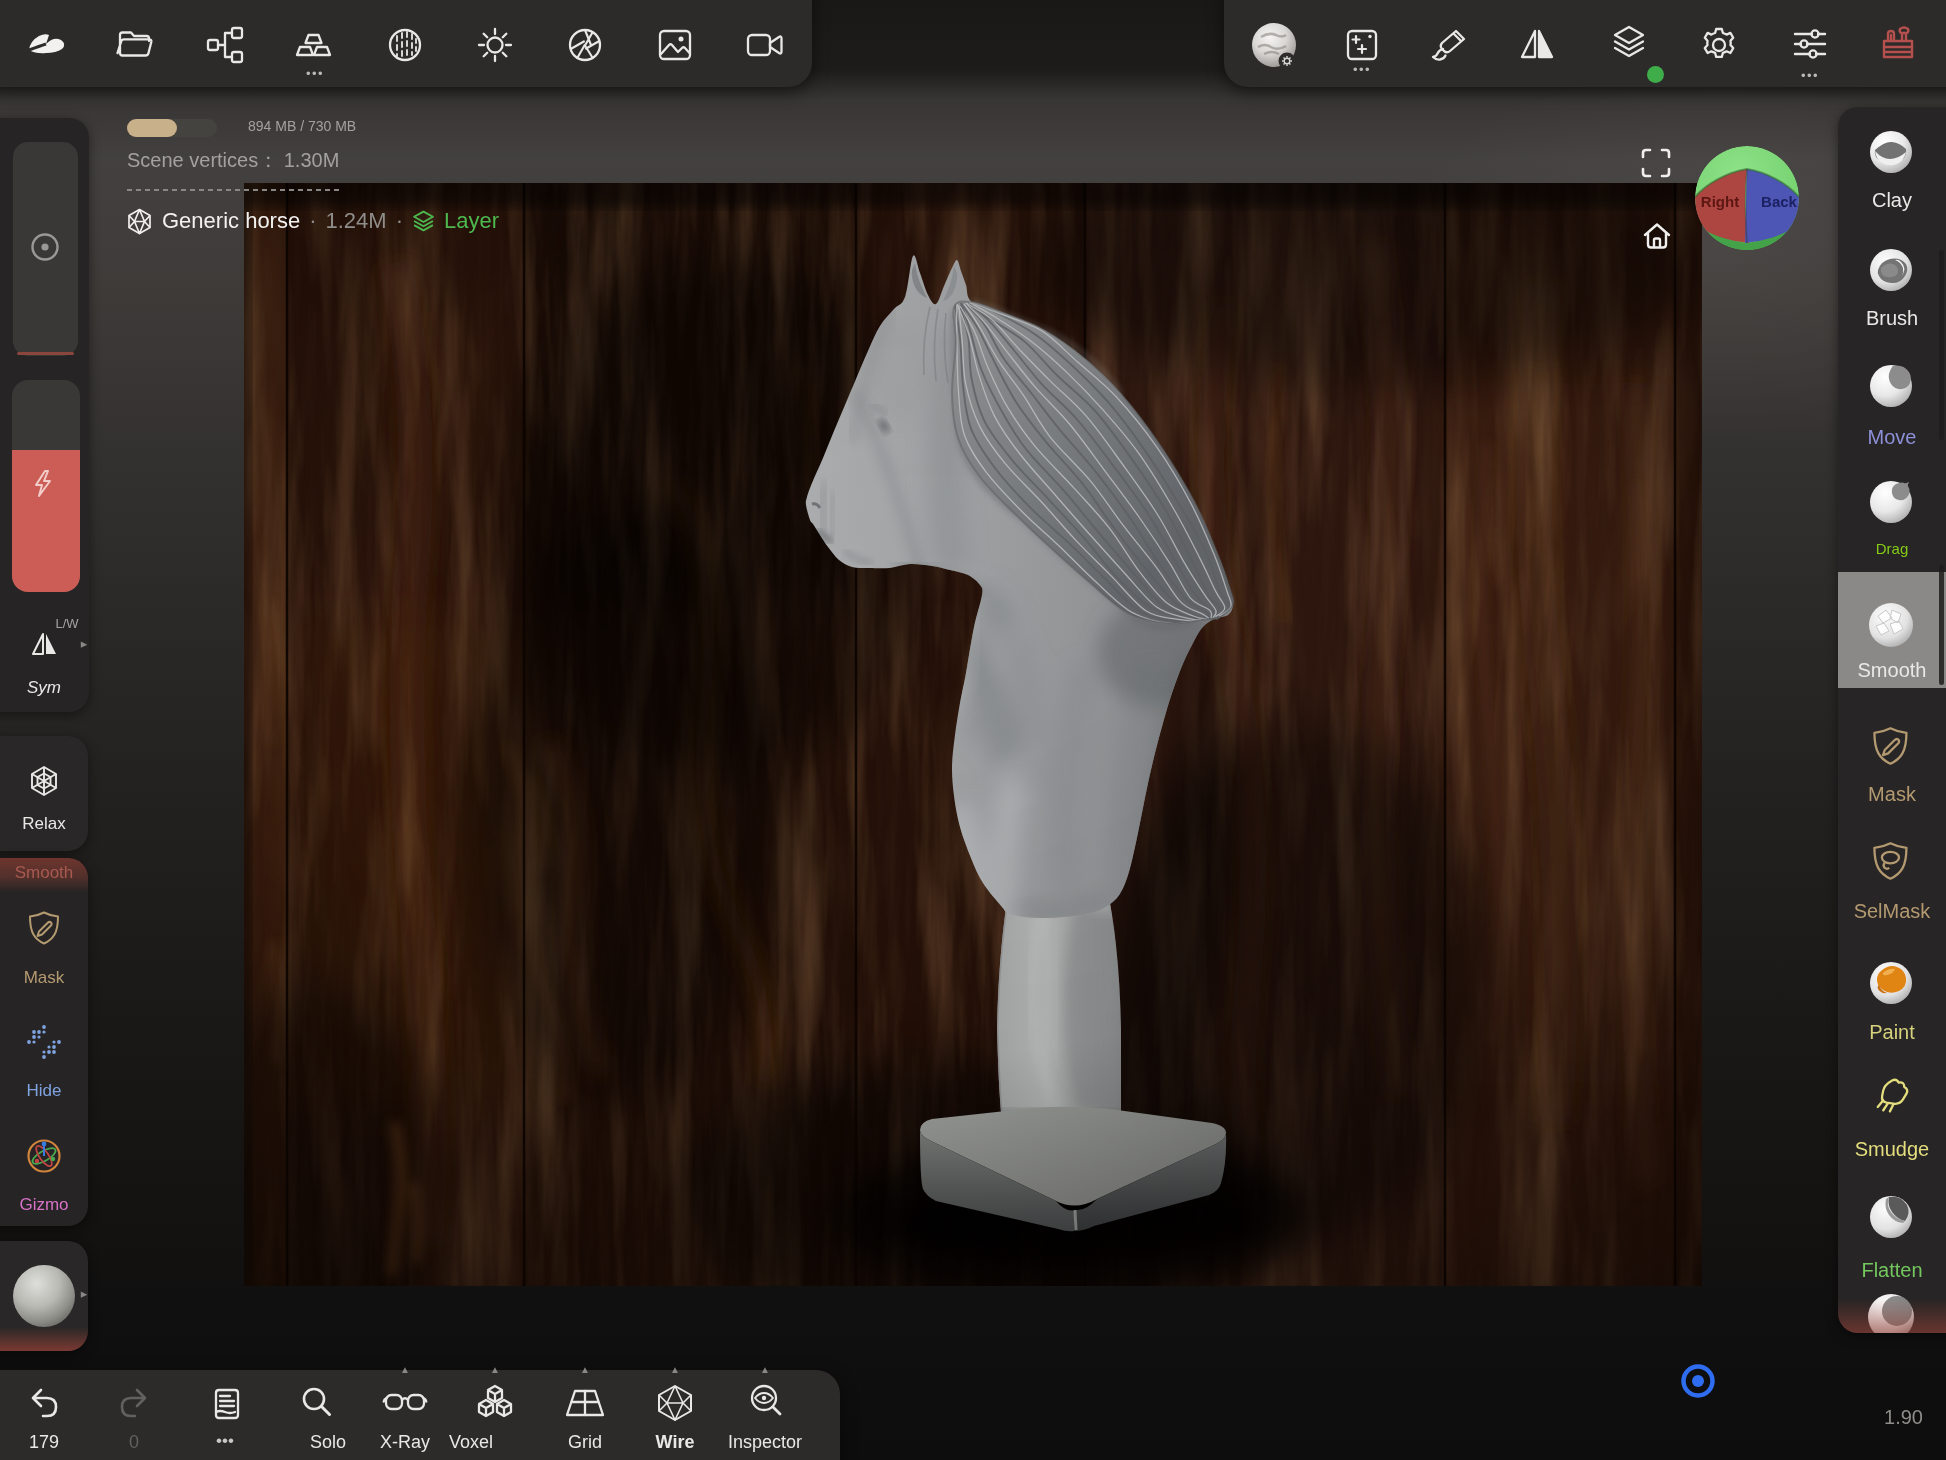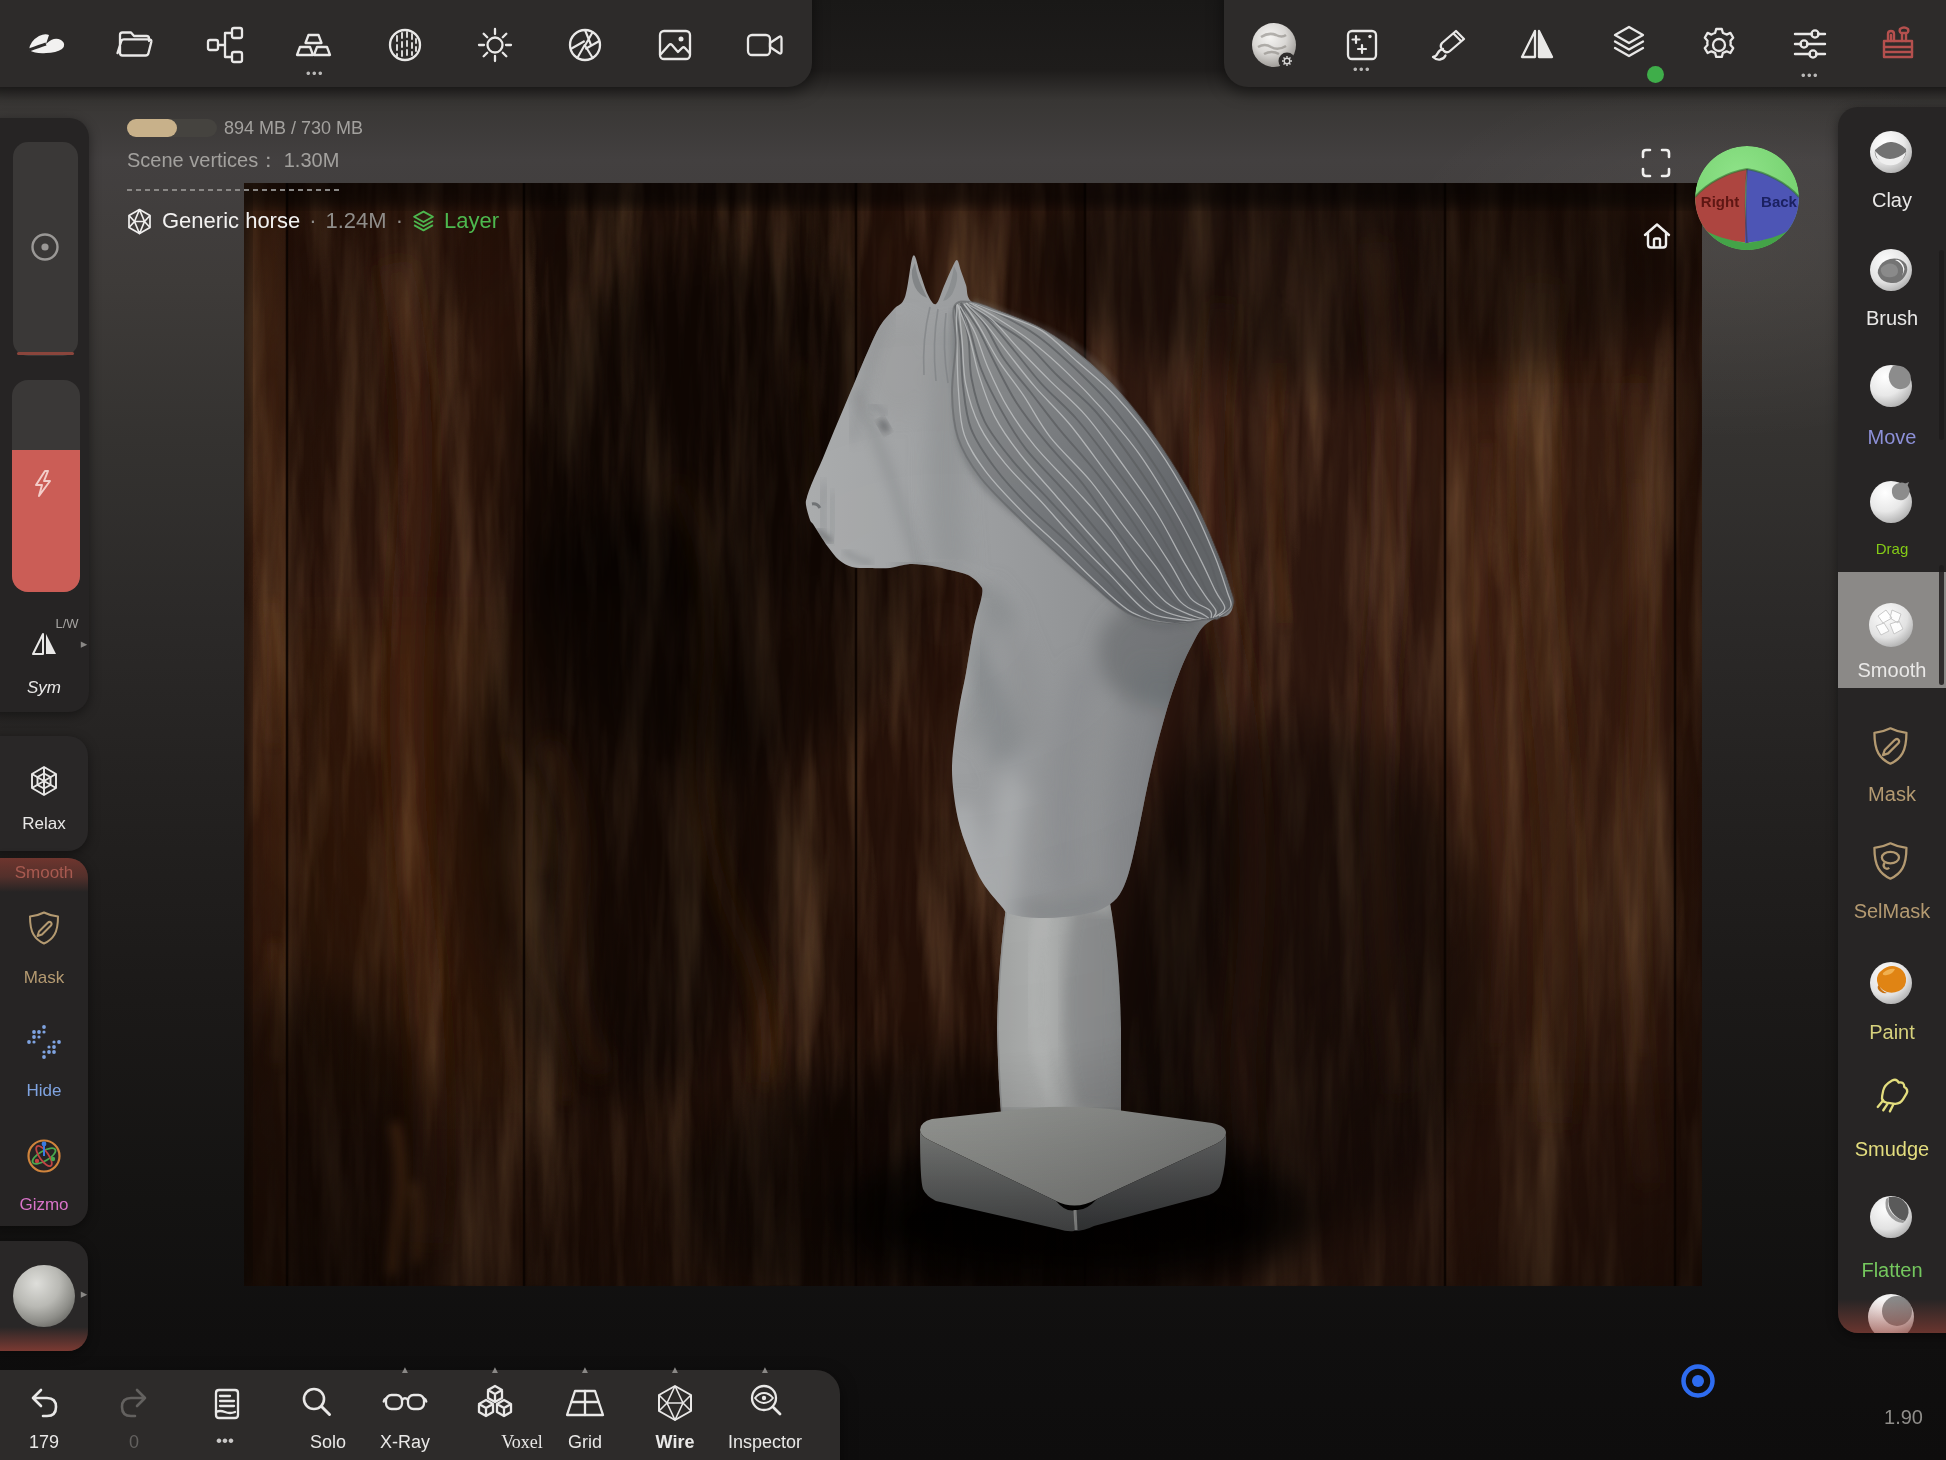--- a/index.html
+++ b/index.html
@@ -464,21 +464,21 @@
 <rect x="25" y="11" width="16" height="14" rx="5.5" stroke="#e9e8e7" stroke-width="2.3" fill="none" stroke-linecap="round" stroke-linejoin="round"></rect>
 <path d="M19,16 q3,-3.5 6,0" stroke="#e9e8e7" stroke-width="2.3" fill="none" stroke-linecap="round" stroke-linejoin="round"></path>
 <path d="M3.5,14 q-2.5,1 -2.8,3.5 M40.5,14 q2.5,1 2.8,3.5" stroke="#e9e8e7" stroke-width="2.3" fill="none" stroke-linecap="round" stroke-linejoin="round"></path>
   </svg>
 <div class="lbl" style="left:370px;top:1432px;width:70px;font-size:18px;">X-Ray</div>
 <svg class="s icon" style="left:473px;top:1383px;" width="44" height="40" viewBox="0 0 44 40">
     <path d="M22,4 l7,4 v8 l-7,4 l-7,-4 v-8 z M15,8 l7,4 M22,12 l7,-4 M22,12 v8" stroke="#e9e8e7" stroke-width="2.3" fill="none" stroke-linecap="round" stroke-linejoin="round" transform="translate(0,-1)"></path>
 <path d="M13,17 l7,4 v8 l-7,4 l-7,-4 v-8 z M6,21 l7,4 M13,25 l7,-4 M13,25 v8" stroke="#e9e8e7" stroke-width="2.3" fill="none" stroke-linecap="round" stroke-linejoin="round"></path>
 <path d="M31,17 l7,4 v8 l-7,4 l-7,-4 v-8 z M24,21 l7,4 M31,25 l7,-4 M31,25 v8" stroke="#e9e8e7" stroke-width="2.3" fill="none" stroke-linecap="round" stroke-linejoin="round"></path>
   </svg>
-<div class="lbl" style="left:487px;top:1432px;width:70px;font-size:18px;font-family:Liberation Serif, serif;">Voxel</div>
+<div class="lbl" style="left:436px;top:1432px;width:70px;font-size:18px;">Voxel</div>
 <svg class="s icon" style="left:563px;top:1383px;" width="44" height="40" viewBox="0 0 44 40">
     <path d="M12,8 h20 l8,24 h-36 z" stroke="#e9e8e7" stroke-width="2.3" fill="none" stroke-linecap="round" stroke-linejoin="round"></path>
     <path d="M22,8 v24 M8.7,19 h26.6" stroke="#e9e8e7" stroke-width="2.3" fill="none" stroke-linecap="round" stroke-linejoin="round"></path>
   </svg>
 <div class="lbl" style="left:550px;top:1432px;width:70px;font-size:18px;">Grid</div>
 <svg class="s icon" style="left:653px;top:1383px;" width="44" height="40" viewBox="0 0 44 40">
     <path d="M22,3 L38,12 v16 L22,37 L6,28 v-16 z" stroke="#e9e8e7" stroke-width="2" fill="none" stroke-linecap="round" stroke-linejoin="round"></path>
 <path d="M22,3 L14,20 L6,12 M22,3 L30,20 L38,12 M14,20 L22,37 L30,20 z M14,20 h16 M6,28 l8,-8 M38,28 l-8,-8" stroke="#e9e8e7" stroke-width="1.6" fill="none" stroke-linejoin="round"></path>
   </svg>
 <div class="lbl" style="left:640px;top:1432px;width:70px;font-size:18px;font-weight:bold;">Wire</div>
@@ -589,21 +589,21 @@
 <div class="abs" style="left:1868px;top:1294px;width:46px;height:39px;overflow:hidden;">
 <div style="width:46px;height:46px;border-radius:50%;background:radial-gradient(circle at 36% 28%,#fff,#e2e2e2 55%,#a8a8a8 85%,#828282);"></div>
 <div style="position:absolute;left:14px;top:2px;width:30px;height:30px;border-radius:50%;background:#6e6e6e;opacity:0.8;"></div>
   </div>
 <div class="abs" style="left:1838px;top:1299px;width:128px;height:34px;background:linear-gradient(180deg,rgba(150,64,54,0),rgba(150,64,54,0.6));border-radius:0 0 0 20px;"></div>
 <div class="abs" style="left:1939px;top:250px;width:5px;height:190px;background:#1e1c1c;border-radius:3px;opacity:0.85;"></div>
 <div class="abs" style="left:1939px;top:565px;width:5px;height:120px;background:#1e1c1c;border-radius:3px;opacity:0.85;"></div>
 
 <div class="abs" style="left:127px;top:119px;width:90px;height:18px;background:#45433f;border-radius:9px;"></div>
 <div class="abs" style="left:127px;top:119px;width:50px;height:18px;background:#c8b18a;border-radius:9px;"></div>
-<div class="lbl" style="left:224px;top:118px;font-size:18px;color:#a3a19e;text-align:center;">894 MB / 730 MB</div>
+<div class="lbl" style="left:248px;top:118px;font-size:14px;color:#a3a19e;text-align:center;">894 MB / 730 MB</div>
 <div class="lbl" style="left:127px;top:147px;font-size:20px;color:#a3a19e;text-align:left;">Scene vertices： 1.30M</div>
 <div class="abs" style="left:127px;top:189px;width:216px;height:2px;background:repeating-linear-gradient(90deg,#8a8886 0 5px,transparent 5px 9px);"></div>
 <div class="abs" style="left:126px;top:206px;height:30px;display:flex;align-items:center;gap:9px;">
 <svg class="s" width="27" height="27" viewBox="0 0 26 27">
       <g stroke="#f0efee" stroke-width="1.7" fill="none" stroke-linejoin="round">
 <path d="M13,1.5 L23.5,7.5 v12 L13,25.5 L2.5,19.5 v-12 Z"></path>
 <path d="M13,1.5 L8,13.5 L2.5,7.5 M13,1.5 L18,13.5 L23.5,7.5 M8,13.5 h10 M8,13.5 L13,25.5 L18,13.5 M2.5,19.5 L8,13.5 M23.5,19.5 L18,13.5"></path>
       </g>
     </svg>
 <span style="font-size:22px;color:#f2f1f0;">Generic horse</span>

